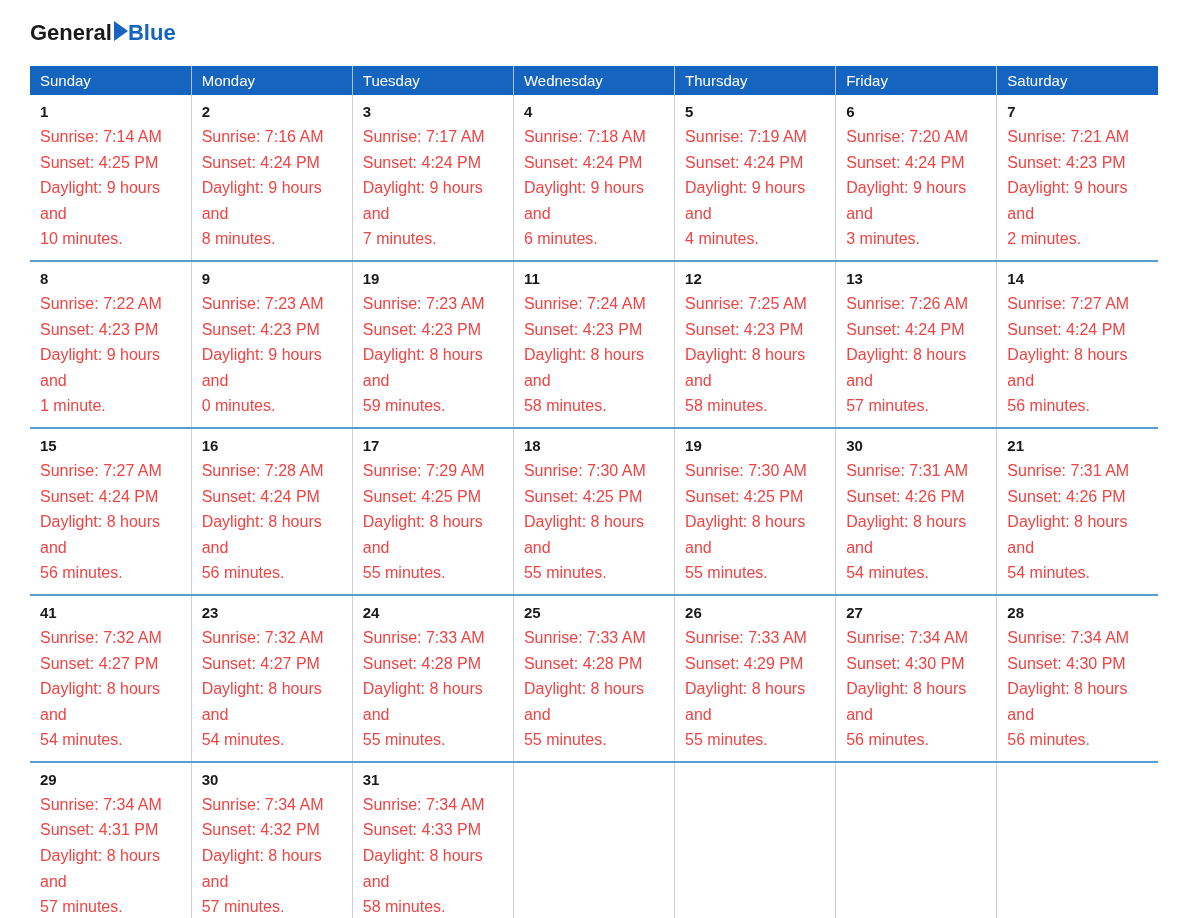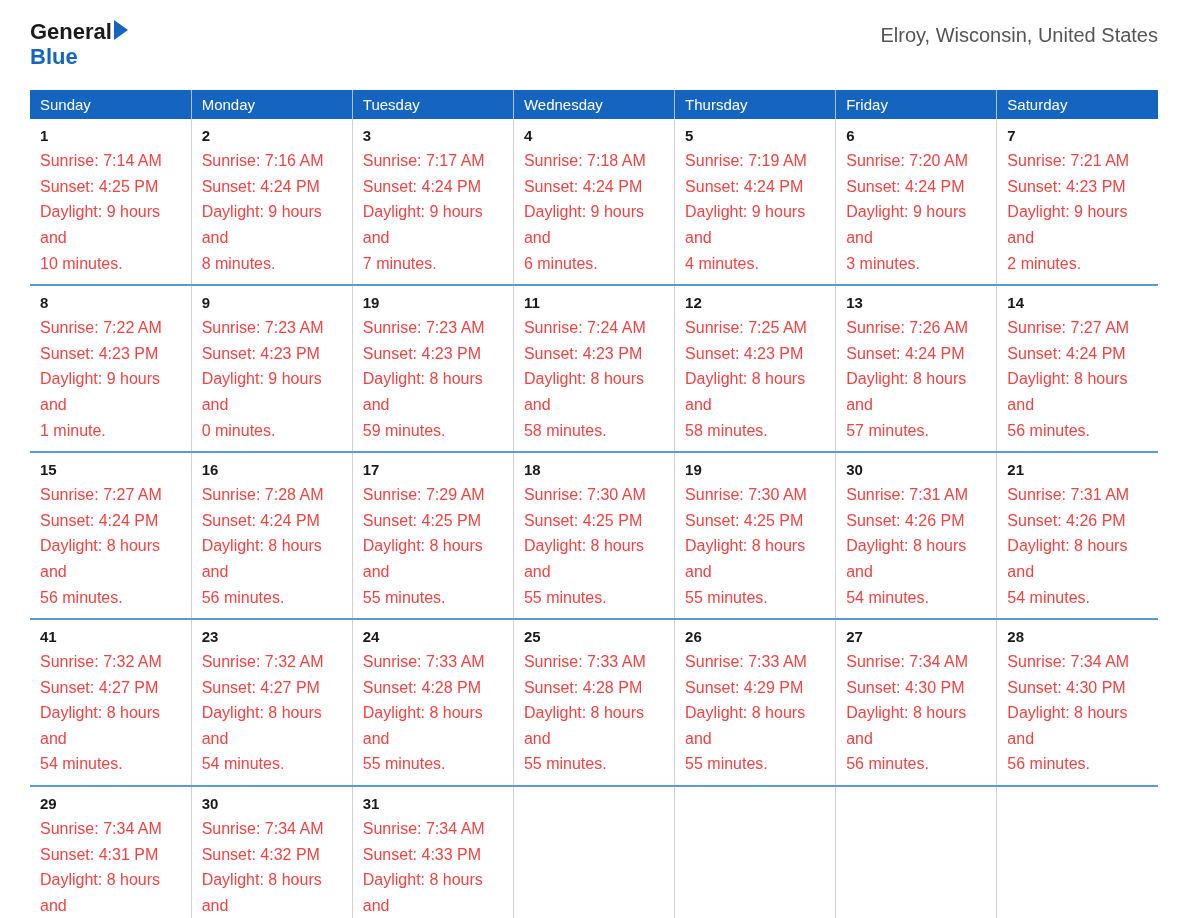--- a/index.html
+++ b/index.html
@@ -30,21 +30,21 @@
       width: 0;
       height: 0;
       border-left: 14px solid #1565C0;
       border-top: 10px solid transparent;
       border-bottom: 10px solid transparent;
       margin-left: 2px;
       margin-top: -4px;
     }
     .logo-wrapper {
       display: flex;
-      flex-direction: column;
+      flex-direction: row;
     }
     .logo-line1 {
       display: flex;
       align-items: center;
     }
     .logo-line2 {
       color: #1565C0;
       font-size: 22px;
       font-weight: bold;
       margin-left: 0;
@@ -116,21 +116,20 @@
   <div class="logo">
     <div class="logo-wrapper">
       <div class="logo-line1">
         <span class="logo-text">General</span>
         <div class="logo-arrow"></div>
       </div>
       <div class="logo-line2">Blue</div>
     </div>
   </div>
   <div class="title-section">
-    <div class="location">Elroy, Wisconsin, United States</div>
   </div>
 </div>
 
 <table>
   <thead>
     <tr>
       <th>Sunday</th>
       <th>Monday</th>
       <th>Tuesday</th>
       <th>Wednesday</th>

